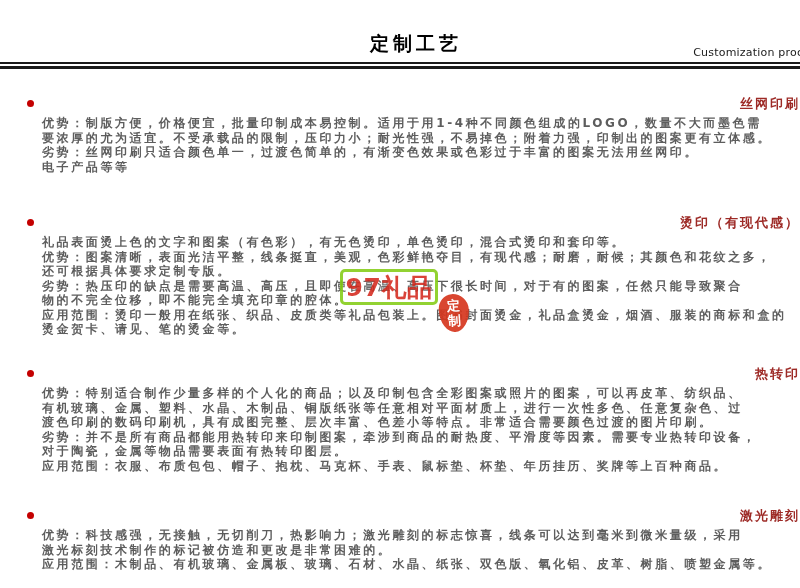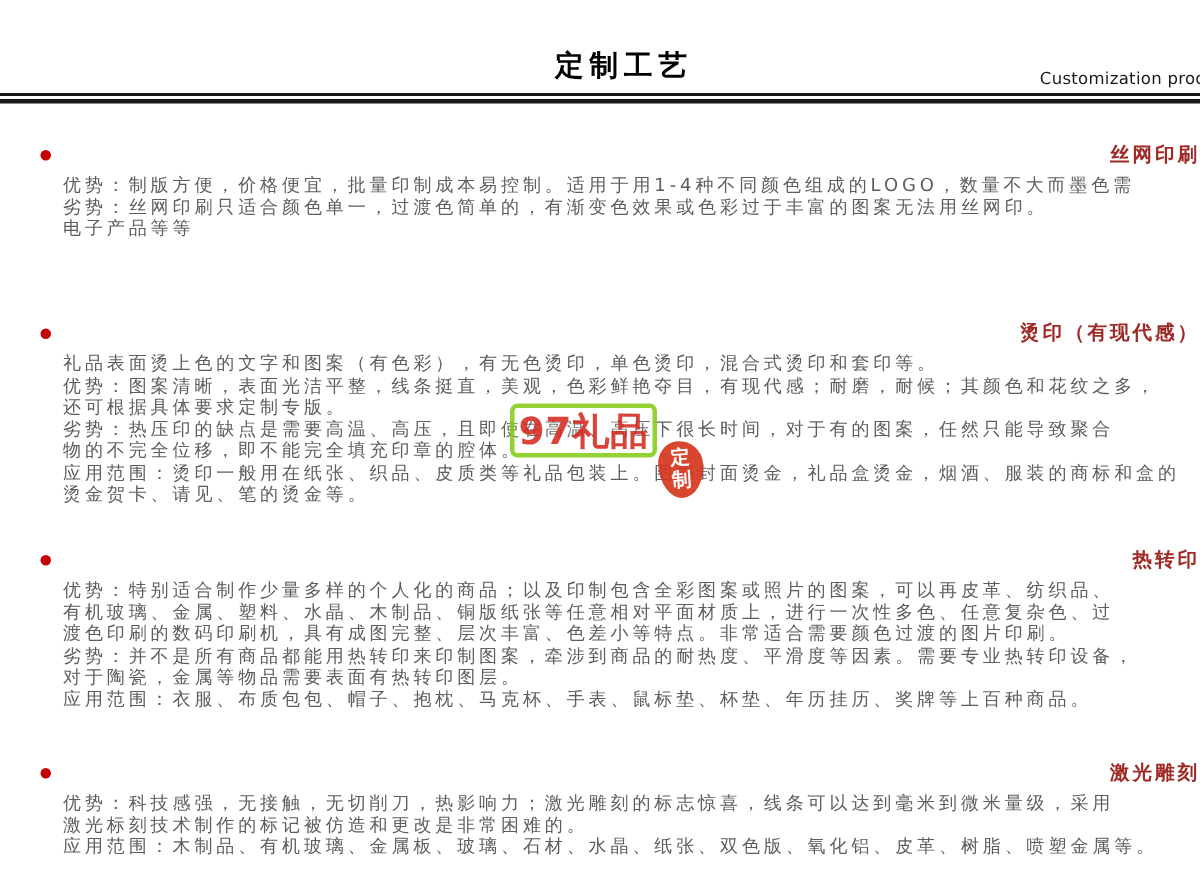--- a/index.html
+++ b/index.html
@@ -24,21 +24,21 @@
   .section{position:absolute;left:27px;width:773px;}
   .sec-1{top:96px;} .sec-2{top:215px;} .sec-3{top:366px;} .sec-4{top:508px;}
   .title-row{display:flex;align-items:center;height:15px;justify-content:space-between;}
   .bullet{
     width:7px;height:7px;border-radius:50%;background:#c40000;
     display:inline-block;margin-right:7px;flex:0 0 auto;
   }
   .sec-title{
     font-size:13px;font-weight:bold;color:#9d2a26;letter-spacing:2px;line-height:15px;
   }
-  .sec-body{margin-top:5px;padding-left:15px;}
+  .sec-body{margin-top:5px;padding-left:15px;font-weight:bold;}
   .line{
     font-size:12px;color:#5d5d5d;line-height:14.5px;letter-spacing:2.6px;
     white-space:nowrap;
   }
 
   
   .wm-box{
     position:absolute;left:340px;top:269px;width:92px;height:30px;
     border:3px solid #84cc16;border-radius:5px;
     display:flex;align-items:center;justify-content:center;
@@ -64,20 +64,21 @@
   <div class="rule-top"></div>
   <div class="rule-bottom"></div>
 
   <div class="section sec-1">
     <div class="title-row">
       <span class="bullet"></span>
       <span class="sec-title">丝网印刷</span>
     </div>
     <div class="sec-body">
       <div class="line">优势：制版方便，价格便宜，批量印制成本易控制。适用于用1-4种不同颜色组成的LOGO，数量不大而墨色需</div>
+      <div class="line">要浓厚的尤为适宜。不受承载品的限制，压印力小；耐光性强，不易掉色；附着力强，印制出的图案更有立体感。</div>
       <div class="line">劣势：丝网印刷只适合颜色单一，过渡色简单的，有渐变色效果或色彩过于丰富的图案无法用丝网印。</div>
       <div class="line">电子产品等等</div>
     </div>
   </div>
 
   <div class="section sec-2">
     <div class="title-row">
       <span class="bullet"></span>
       <span class="sec-title">烫印（有现代感）</span>
     </div>

